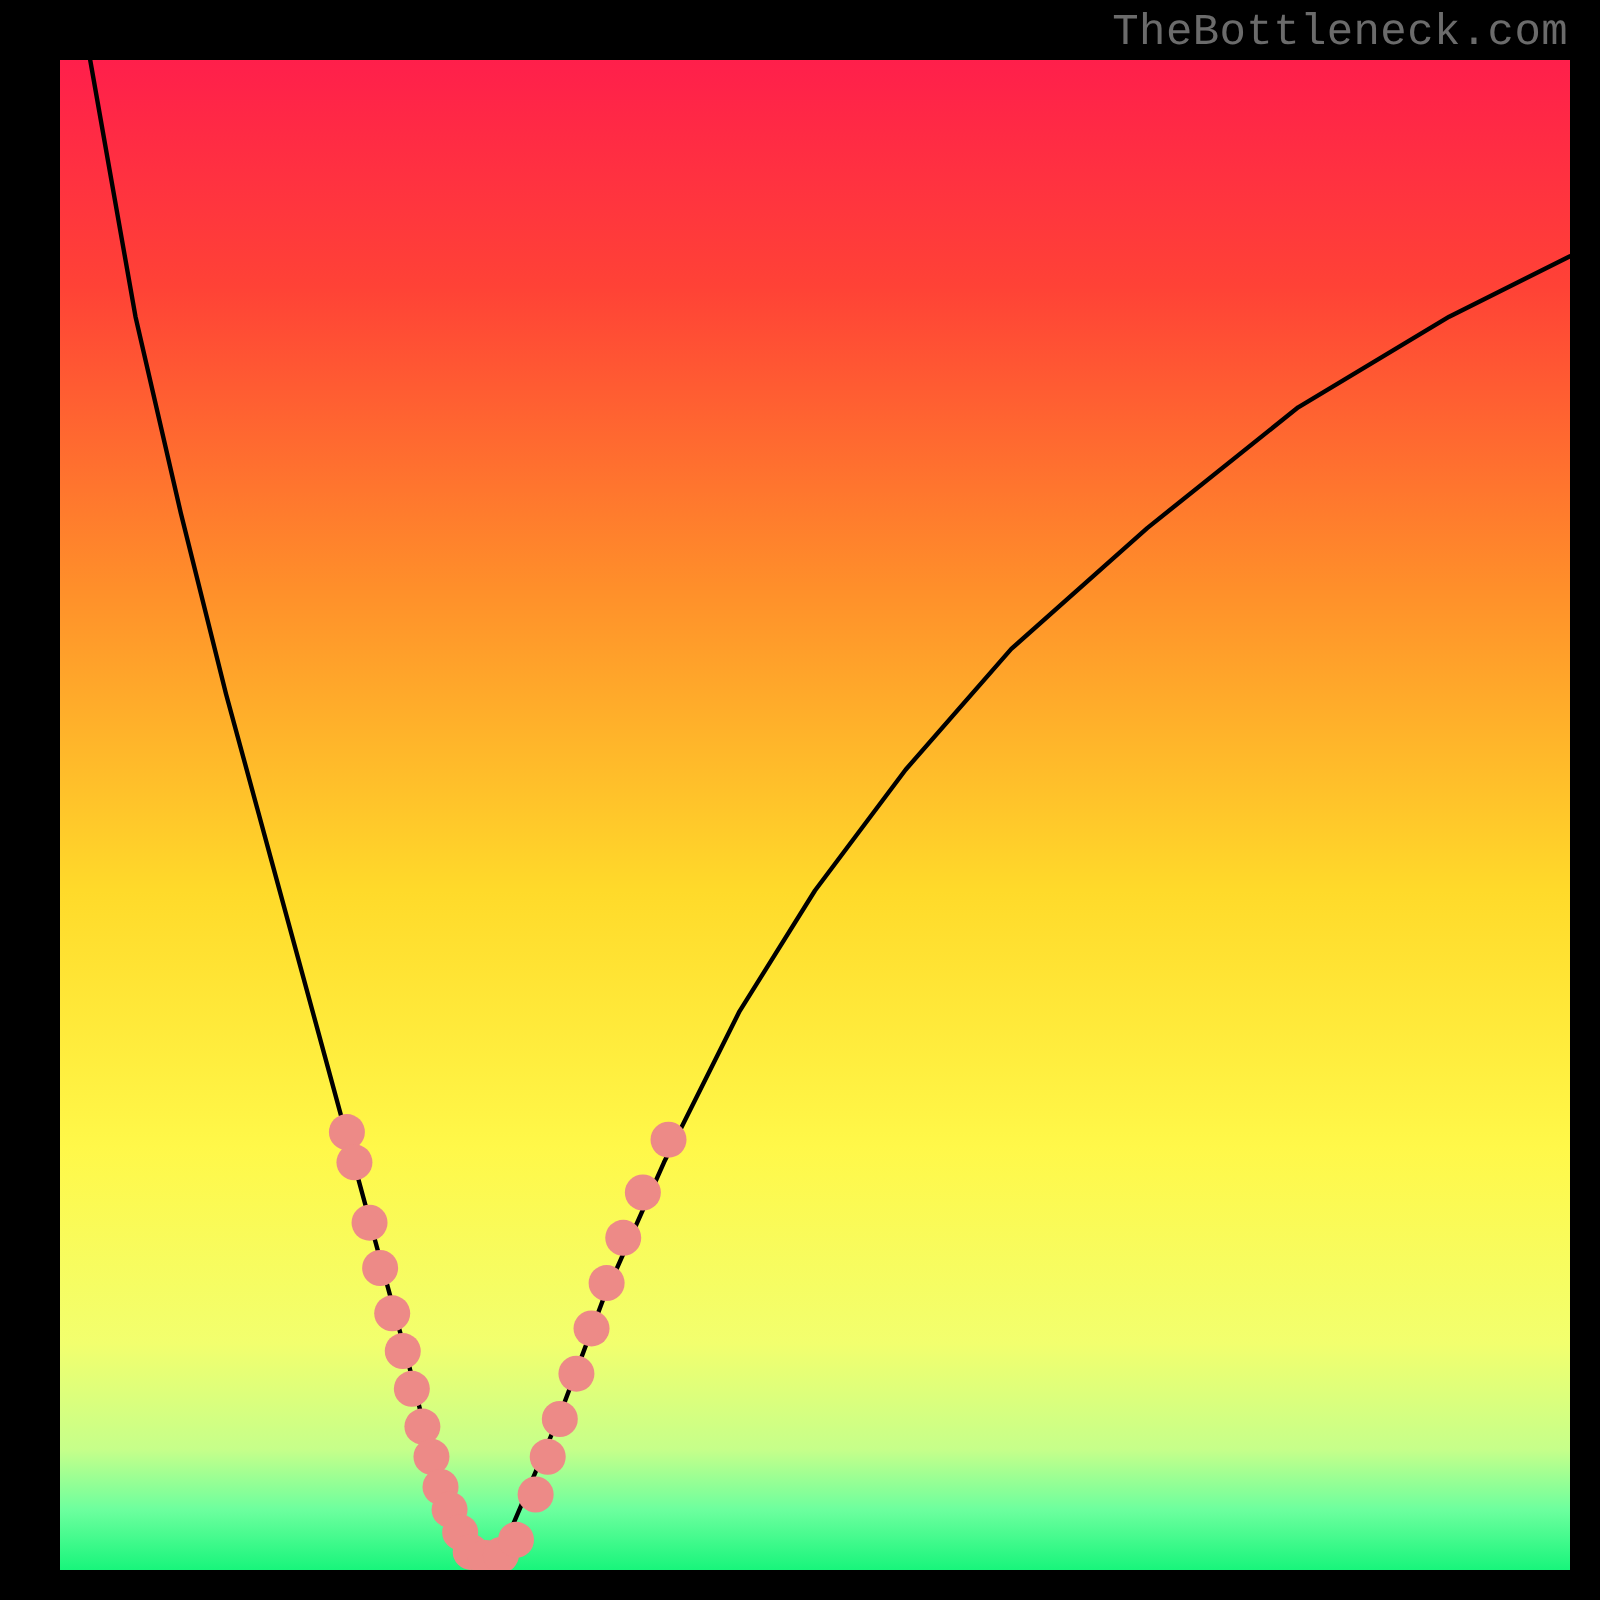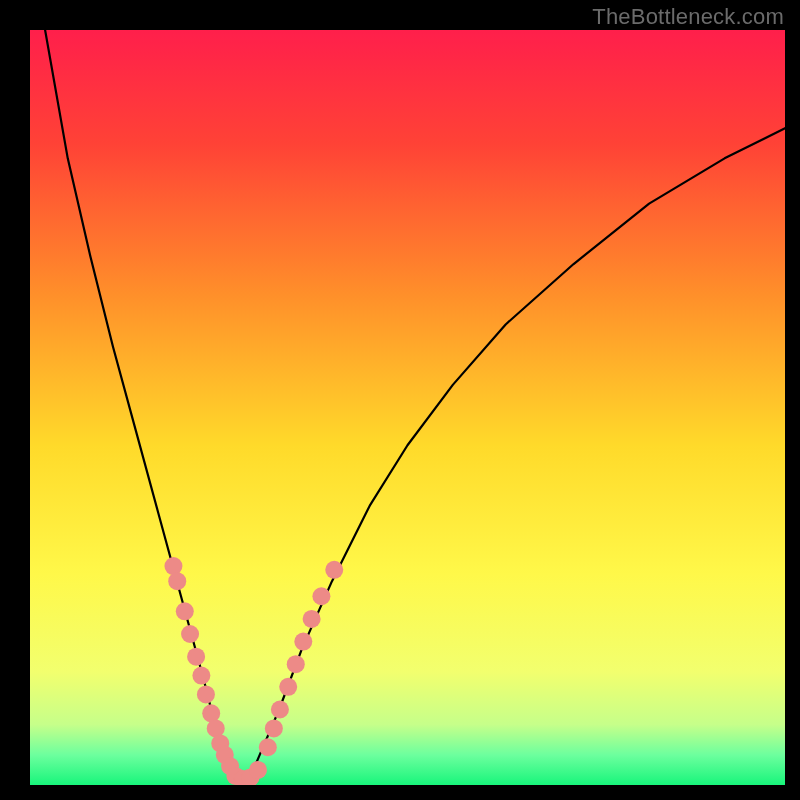--- a/index.html
+++ b/index.html
@@ -9,20 +9,21 @@
     height: 800px;
     overflow: hidden;
     background: #000;
     font-family: Arial, Helvetica, sans-serif;
   }
   .frame {
     position: absolute;
     left: 0; top: 0;
     width: 800px; height: 716px;
     background: #000;
+    font-family: Liberation Mono, monospace;
   }
   .plot-area {
     position: absolute;
     left: 30px;
     top: 30px;
     width: 755px;
     height: 755px;
     overflow: hidden;
   }
   .gradient-bg {

